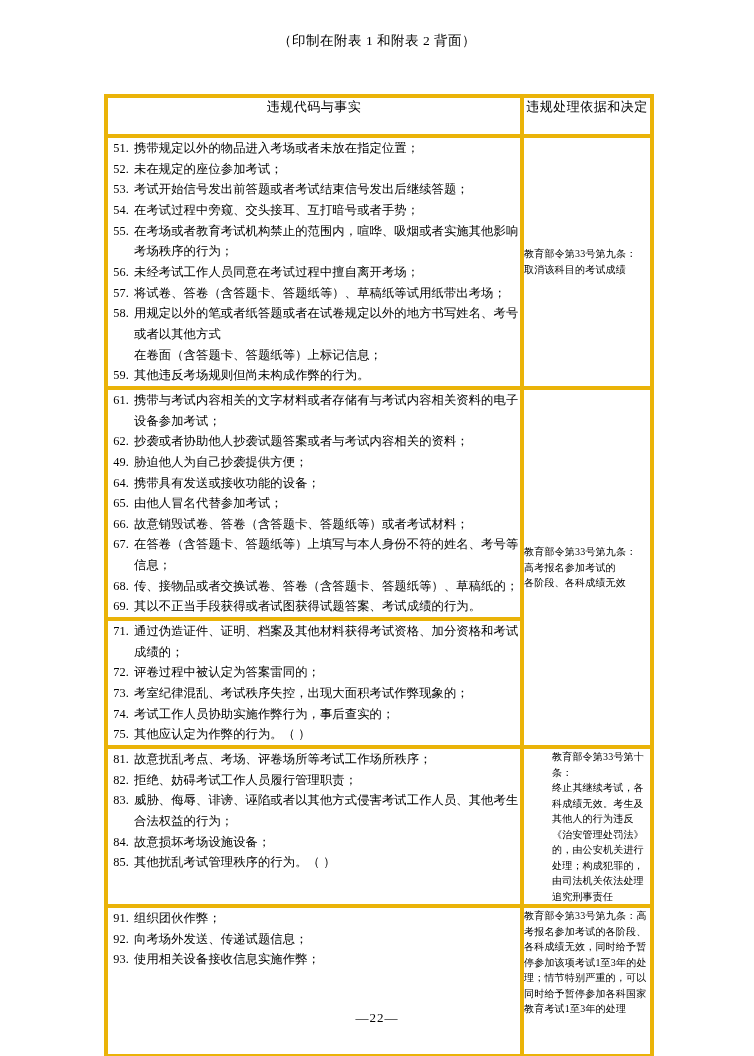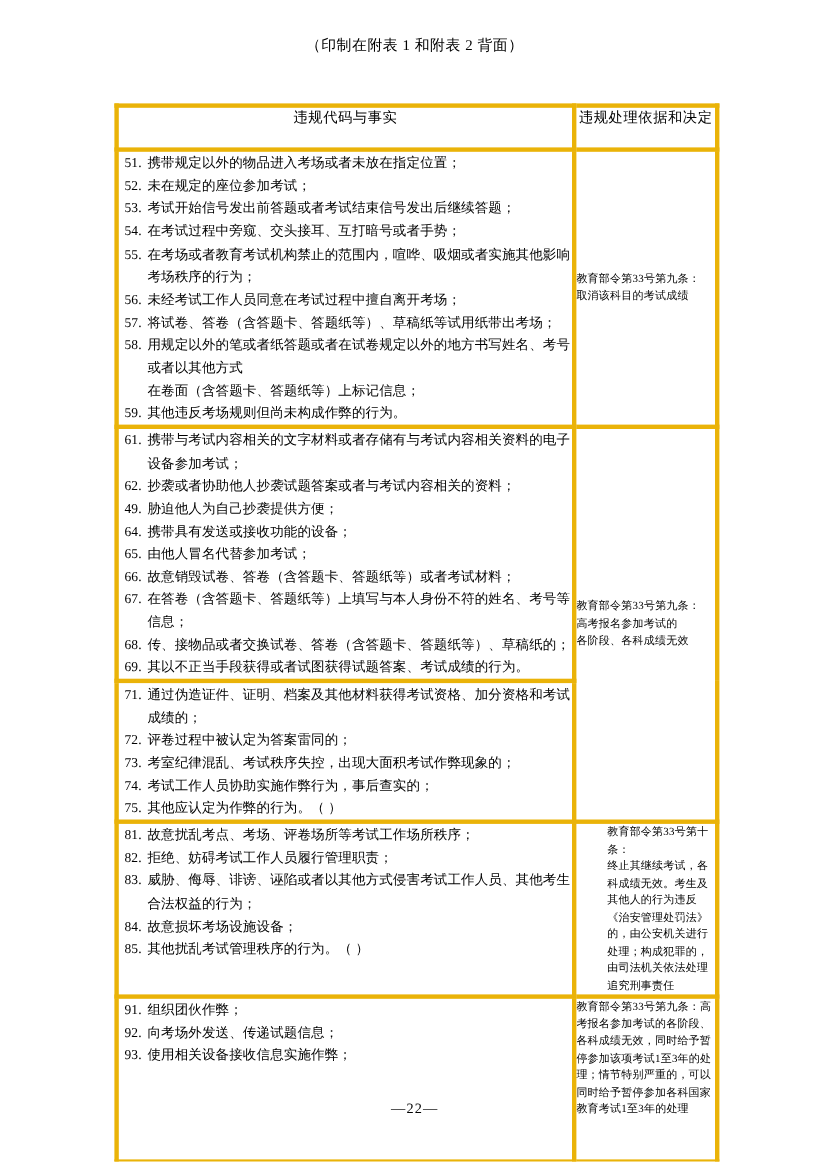--- a/index.html
+++ b/index.html
@@ -96,21 +96,21 @@
   ol.itemlist li .txt {
     flex: 1 1 auto;
   }
   ol.itemlist li .cont {
     padding-left: 26px;
   }
   .pagenum {
     position: absolute;
     left: 0;
     right: 0;
-    bottom: 56px;
+    bottom: 46px;
     text-align: center;
     font-size: 13px;
     letter-spacing: 1px;
   }
 </style>
 </head>
 <body>
 
 <div class="page">
 

